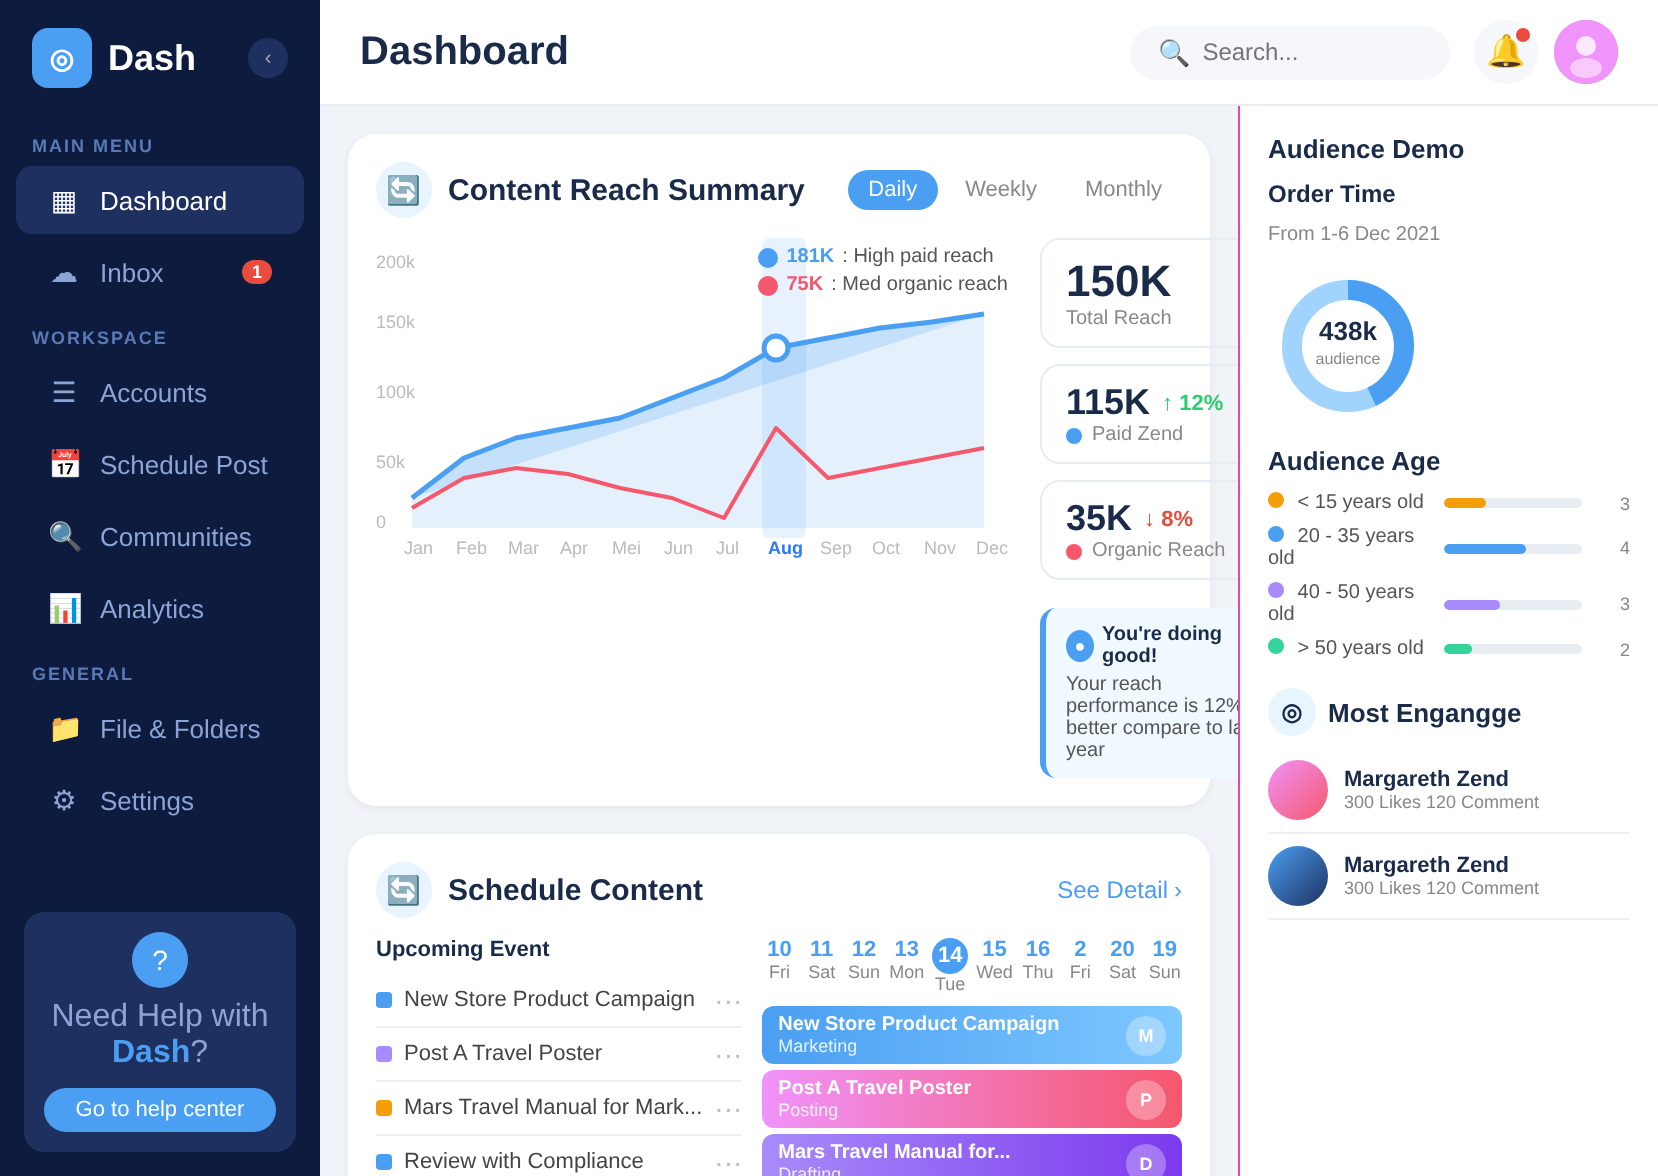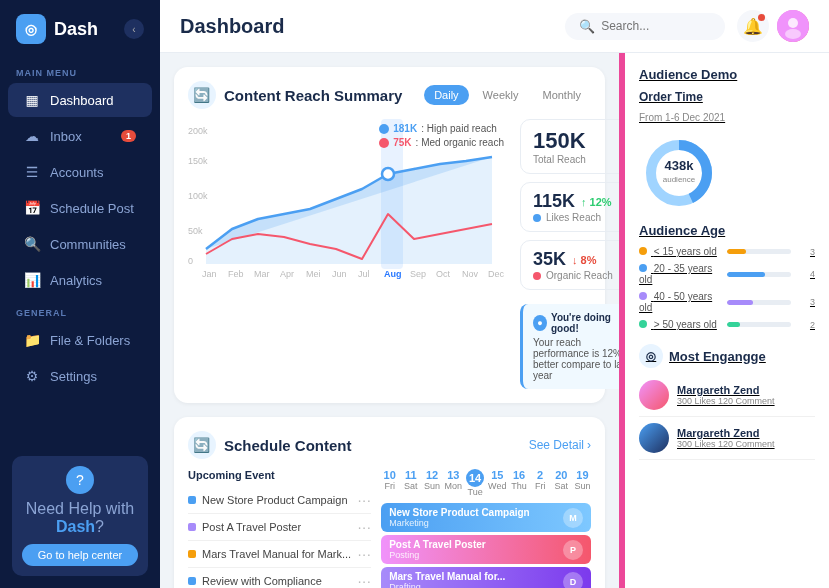--- a/index.html
+++ b/index.html
@@ -166,24 +166,23 @@
       display: flex;
       flex-direction: column;
       gap: 14px;
     }
 
     
     .right-panel {
       width: 210px;
       min-width: 210px;
       background: #fff;
-      border-left: 6px solid #ec4899;
+      border-left: 1px solid #ec4899;
       overflow-y: auto;
       padding: 14px;
-      text-decoration: underline;
     }
 
     
     .card {
       background: #fff;
       border-radius: 14px;
       padding: 14px;
       box-shadow: 0 1px 4px rgba(0,0,0,0.06);
     }
 
@@ -424,20 +423,21 @@
   <div class="sidebar-item active">
     <span class="icon">▦</span>
     <span>Dashboard</span>
   </div>
   <div class="sidebar-item">
     <span class="icon">☁</span>
     <span>Inbox</span>
     <span class="badge">1</span>
   </div>
 
+  <div class="sidebar-section-label">WORKSPACE</div>
 
   <div class="sidebar-item">
     <span class="icon">☰</span>
     <span>Accounts</span>
   </div>
   <div class="sidebar-item">
     <span class="icon">📅</span>
     <span>Schedule Post</span>
   </div>
   <div class="sidebar-item">
@@ -565,21 +565,21 @@
               <div class="stat-value">150K</div>
               <div class="stat-label">Total Reach</div>
             </div>
             <div class="stat-card">
               <div style="display:flex;align-items:center;gap:6px;">
                 <span class="stat-value" style="font-size:18px;">115K</span>
                 <span class="stat-change up">↑ 12%</span>
               </div>
               <div style="display:flex;align-items:center;gap:5px;">
                 <div style="width:8px;height:8px;border-radius:50%;background:#4b9ff2;"></div>
-                <div class="stat-label">Likes Reach</div>
+                <div class="stat-label">Paid Zend</div>
               </div>
             </div>
             <div class="stat-card">
               <div style="display:flex;align-items:center;gap:6px;">
                 <span class="stat-value" style="font-size:18px;">35K</span>
                 <span class="stat-change down">↓ 8%</span>
               </div>
               <div style="display:flex;align-items:center;gap:5px;">
                 <div style="width:8px;height:8px;border-radius:50%;background:#f5576c;"></div>
                 <div class="stat-label">Organic Reach</div>

